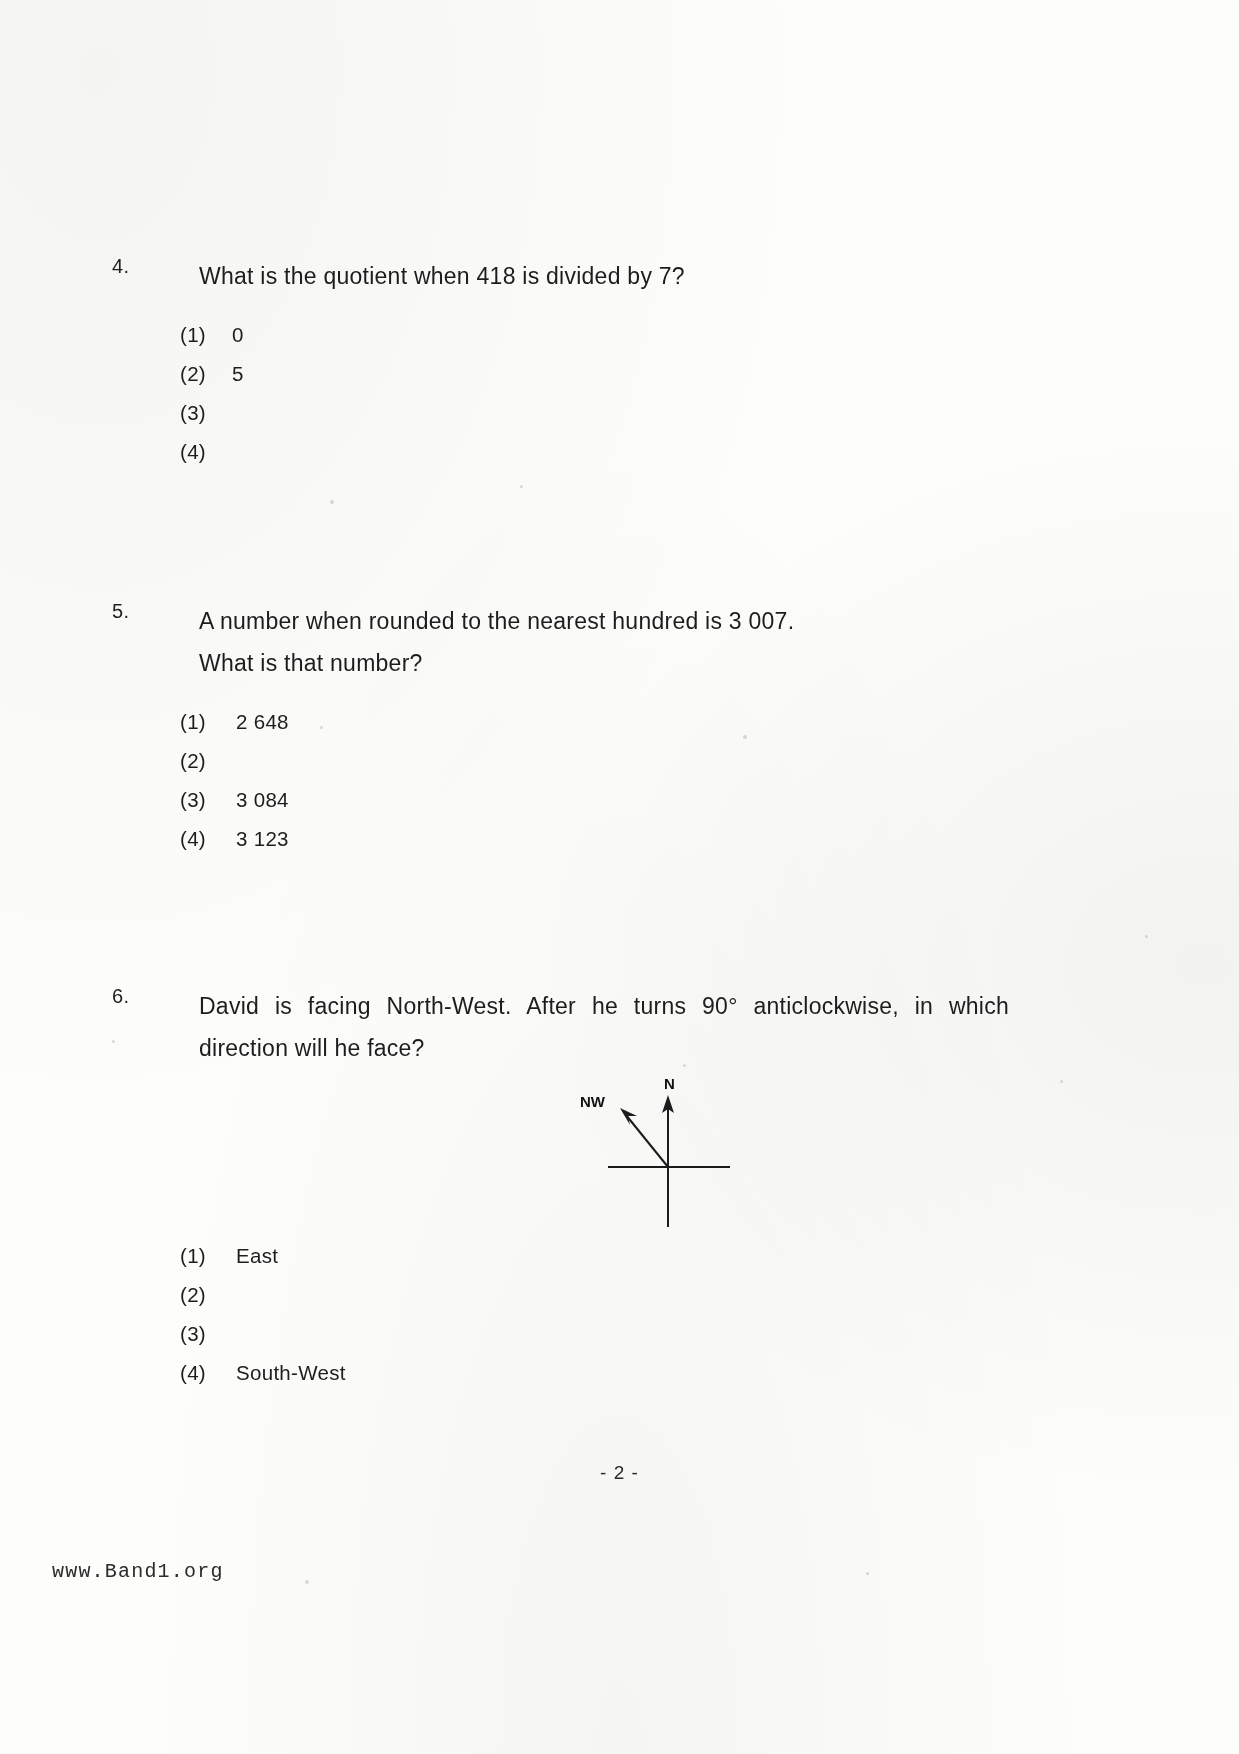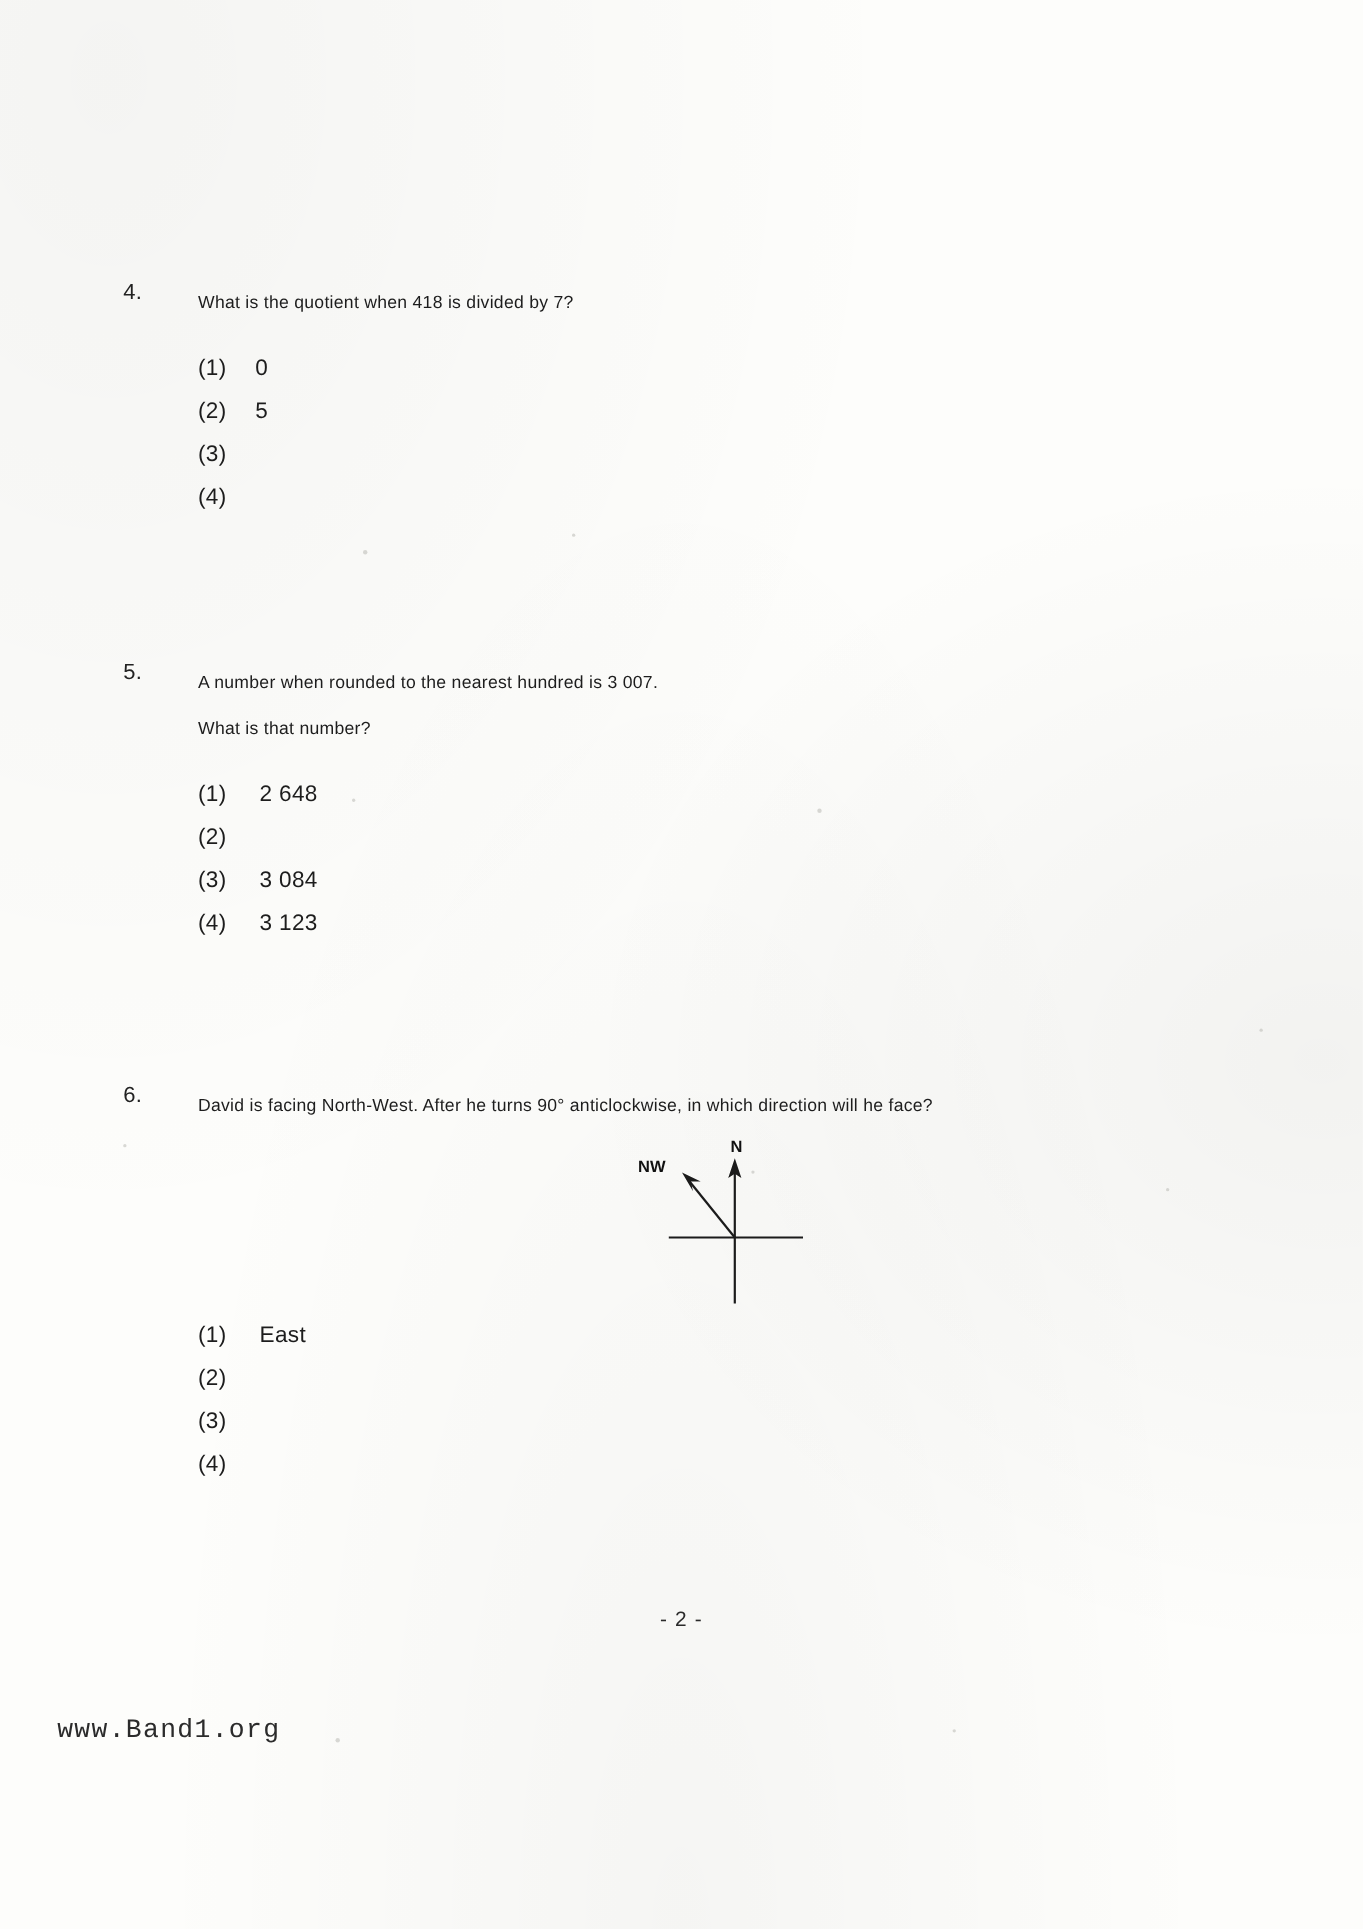--- a/index.html
+++ b/index.html
@@ -50,25 +50,26 @@
     top: 0;
     width: 52px;
     font-size: 20px;
     letter-spacing: 0.3px;
     color: #222;
   }
   .q-body {
     margin-left: 68px;
   }
   .q-text {
-    font-size: 16px;
+    font-size: 23px;
     line-height: 42px;
     letter-spacing: 0.25px;
     color: #1d1d1d;
     white-space: pre-line;
+    margin-left: 19px;
   }
   .q-text.justify {
     text-align: justify;
     width: 810px;
   }
   .options {
     margin-top: 26px;
   }
   .option {
     display: flex;
@@ -107,21 +108,21 @@
     text-align: center;
     font-size: 19px;
     letter-spacing: 1px;
     color: #2a2a2a;
   }
   .watermark {
     position: absolute;
     left: 52px;
     top: 1560px;
     font-family: "Liberation Mono", monospace;
-    font-size: 24px;
+    font-size: 20px;
     letter-spacing: 1.2px;
     color: #2b2b2b;
   }
 
   
   .speck {
     position: absolute;
     background: #b9b9b4;
     border-radius: 50%;
     opacity: 0.55;
@@ -215,20 +216,21 @@
           <span class="opt-text">East</span>
         </div>
         <div class="option">
           <span class="opt-label">(2)</span>
         </div>
         <div class="option">
           <span class="opt-label">(3)</span>
         </div>
         <div class="option">
           <span class="opt-label">(4)</span>
+          <span class="opt-text">South-West</span>
         </div>
       </div>
     </div>
   </div>
 
   <div class="page-number">- 2 -</div>
   <div class="watermark">www.Band1.org</div>
 
   <span class="speck" style="left:330px; top:500px; width:4px; height:4px;"></span>
   <span class="speck" style="left:520px; top:485px; width:3px; height:3px;"></span>

